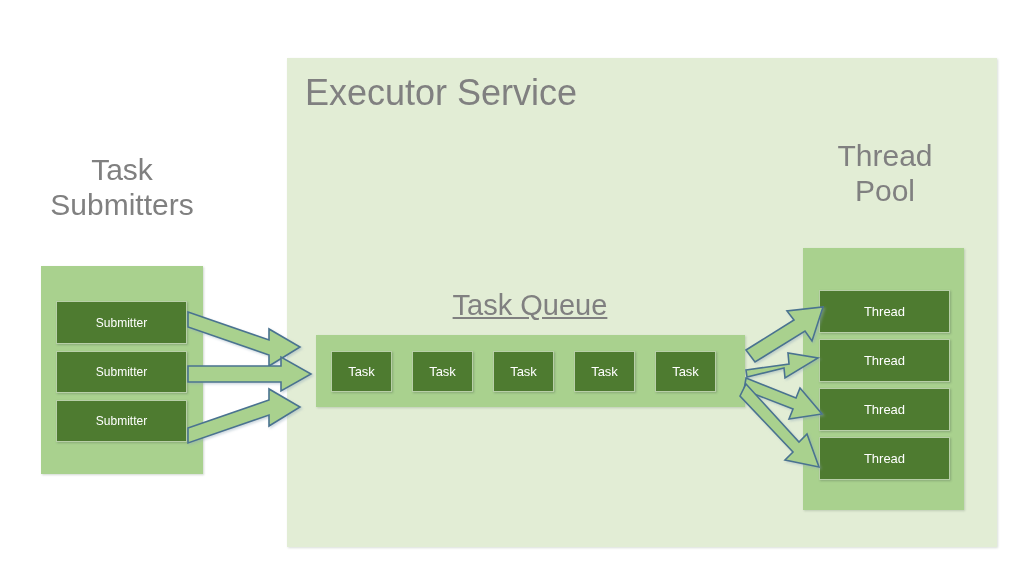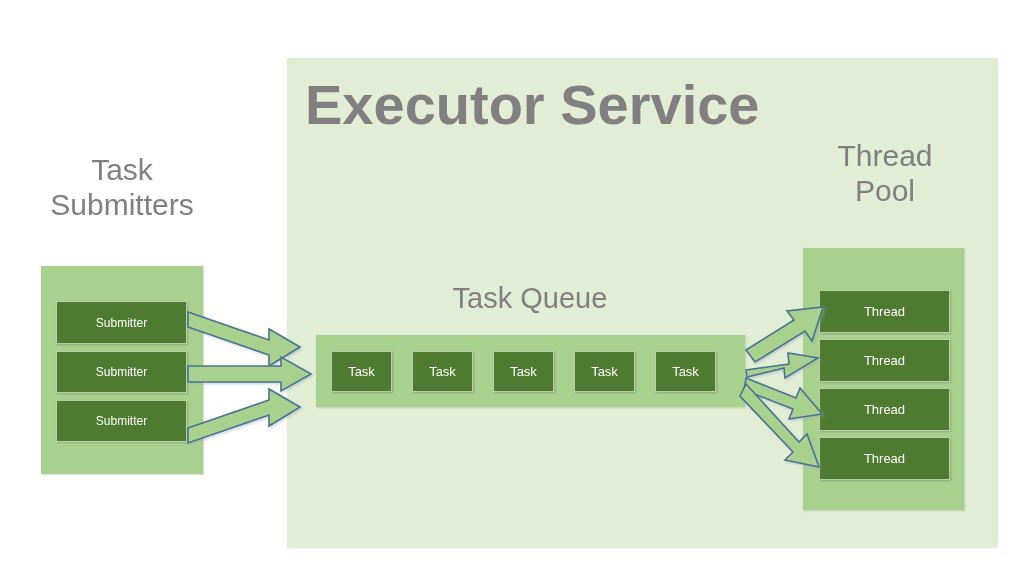--- a/index.html
+++ b/index.html
@@ -24,23 +24,23 @@
     top: 58px;
     width: 710px;
     height: 489px;
     background: #e2edd5;
     box-shadow: 1px 1px 2px rgba(120,140,120,0.28);
   }
   .executor-title {
     position: absolute;
     left: 305px;
     top: 72px;
-    font-size: 56px;
+    font-size: 36px;
     color: #808080;
-    font-weight: bold;
+    font-weight: normal;
     letter-spacing: 0px;
     white-space: nowrap;
     text-align: right;
   }
   
   .group-box {
     position: absolute;
     background: #a9d18e;
     box-shadow: 1px 1px 2px rgba(120,140,120,0.35);
   }
@@ -80,21 +80,21 @@
     left: 803px; top: 248px; width: 161px; height: 262px;
   }
   #threadpool-caption {
     left: 790px; top: 138px; width: 190px;
   }
   
   #queue-group {
     left: 316px; top: 335px; width: 429px; height: 72px;
   }
   #queue-caption {
-    left: 330px; top: 281px; width: 400px;
+    left: 330px; top: 288px; width: 400px; text-decoration: underline;
   }
   svg.arrow-layer {
     position: absolute;
     left: 0; top: 0;
     width: 1024px;
     height: 572px;
     pointer-events: none;
   }
 </style>
 </head>

